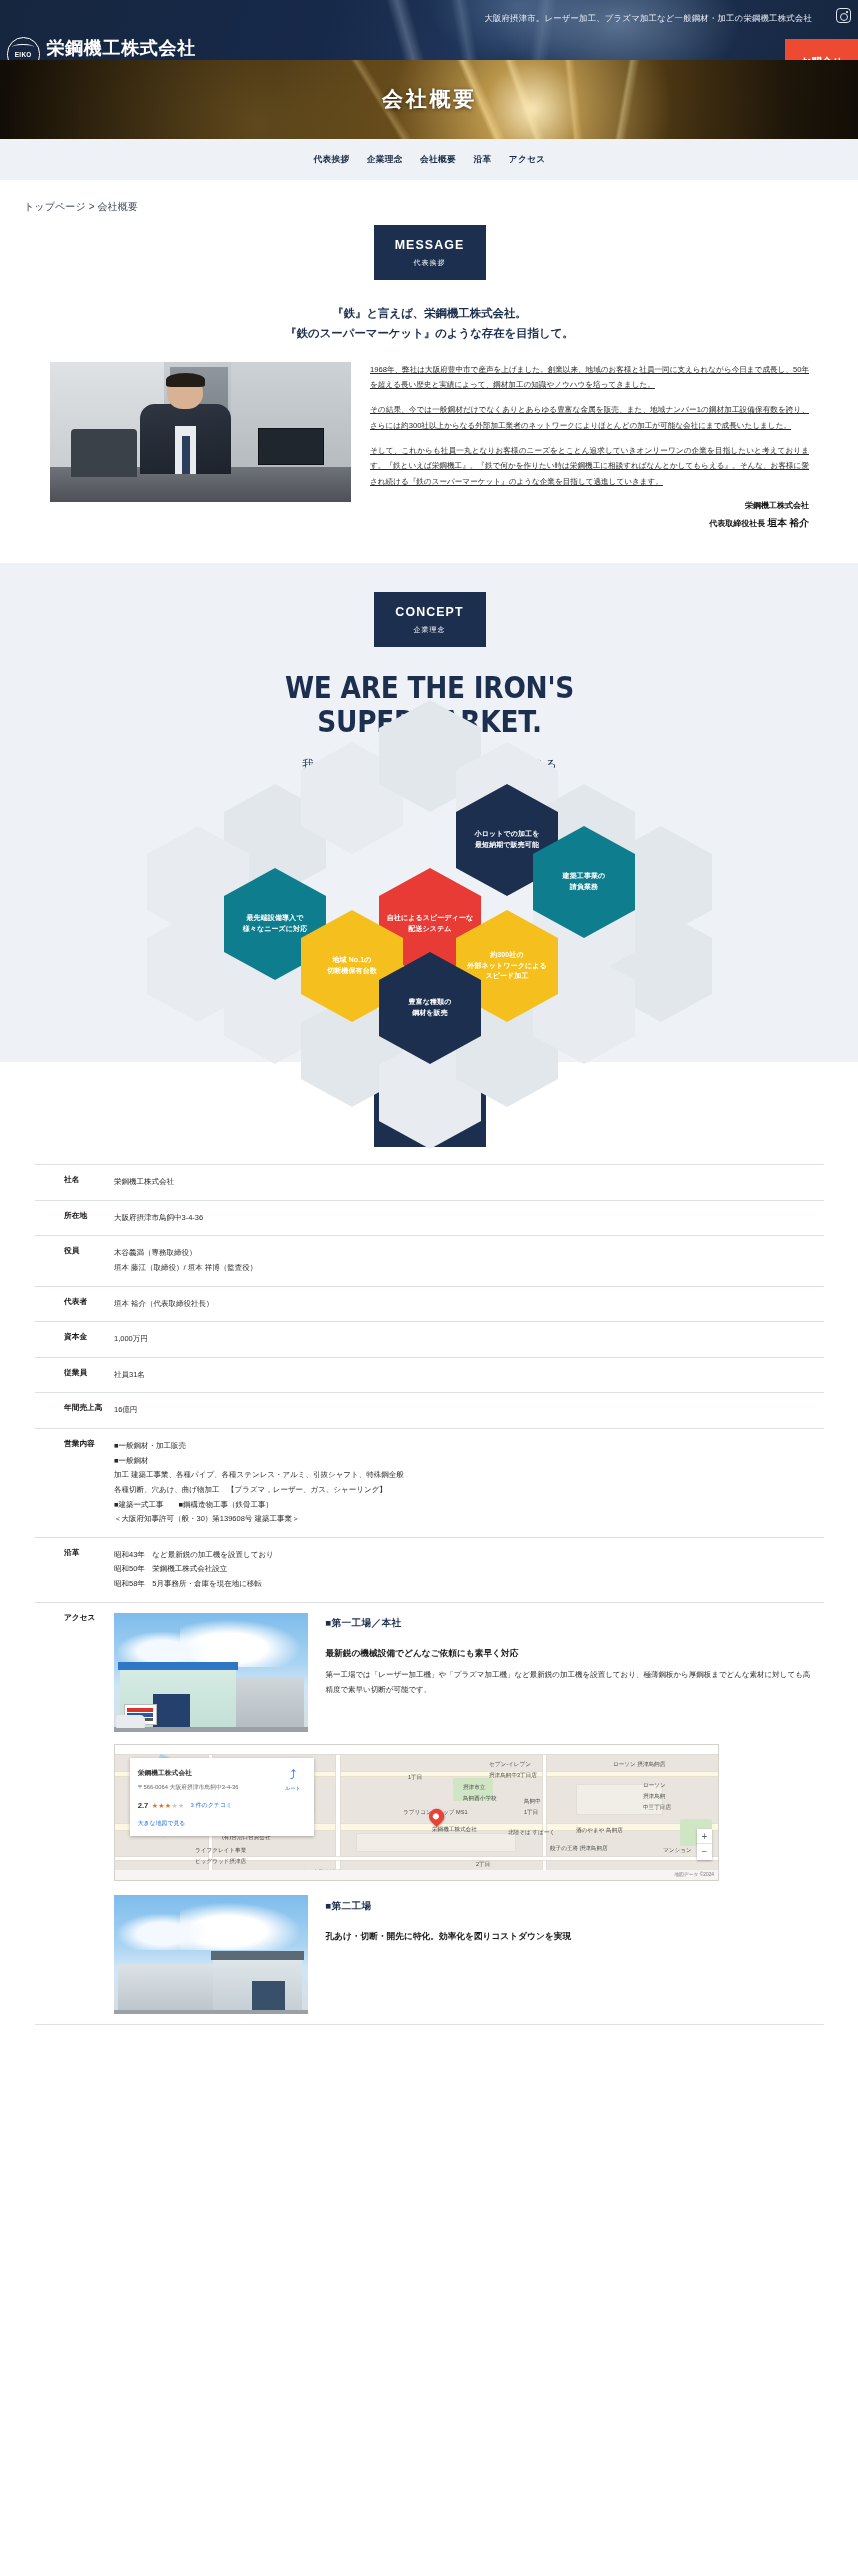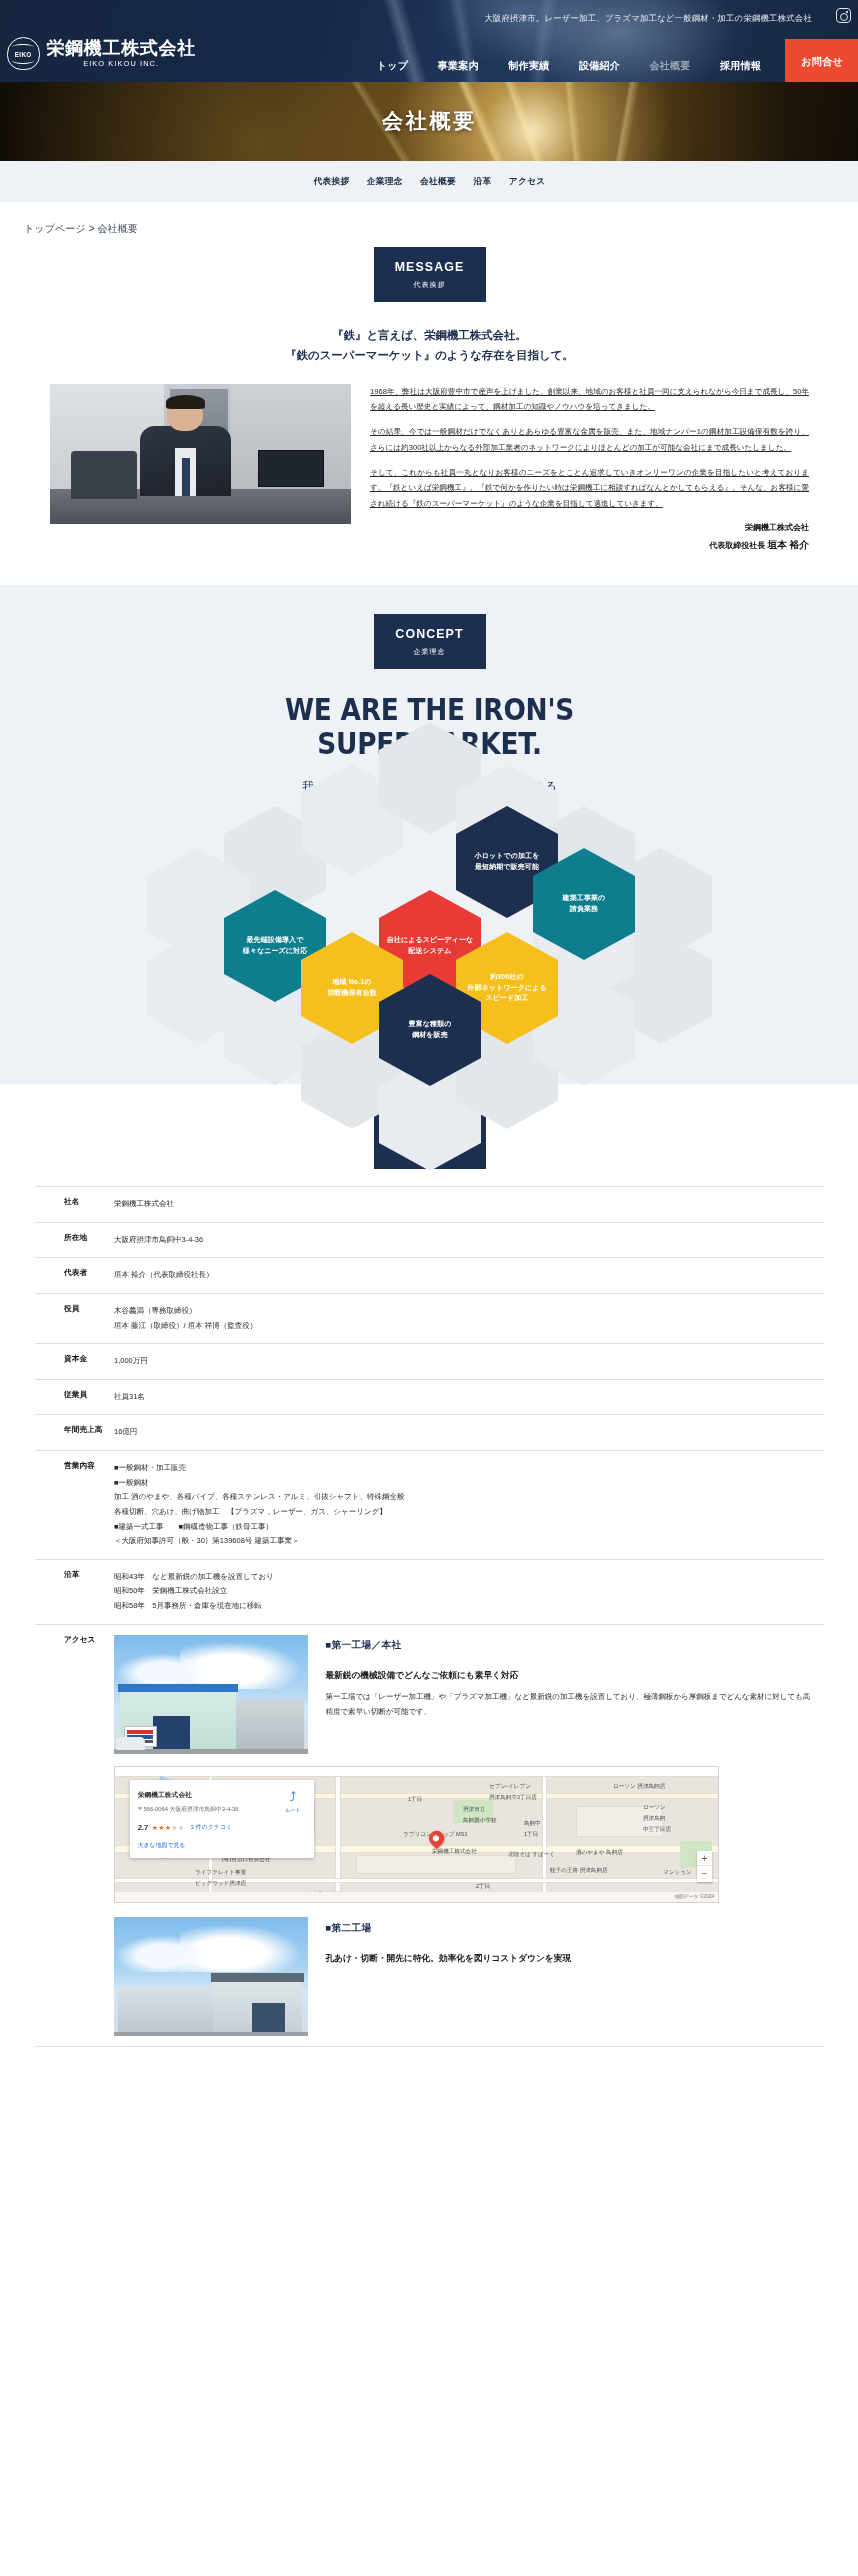--- a/index.html
+++ b/index.html
@@ -7,21 +7,21 @@
   html,body { width:859px; }
   body {
     font-family:"Liberation Sans","DejaVu Sans",sans-serif;
     background:#ffffff; color:#222;
     -webkit-font-smoothing:antialiased;
   }
   .page { width:859px; position:relative; }
 
   
   .header {
-    position:relative; height:82px; overflow:hidden;
+    position:relative; height:60px; overflow:hidden;
     background:#7f1d1d;
   }
   .header-bg {
     position:absolute; inset:0;
     background:
       radial-gradient(ellipse 174px 100px at 72% 40%, rgba(150,175,205,.50), rgba(22,40,70,0) 70%),
       radial-gradient(ellipse 120px 80px at 60% 10%, rgba(120,150,185,.38), rgba(22,40,70,0) 72%),
       linear-gradient(105deg,#16263f 0%,#17294a 38%,#20375c 58%,#16263f 100%);
   }
   .header-bg:after{
@@ -493,33 +493,33 @@
               <span class="ln">栄鋼機工株式会社</span>
             </td>
           </tr>
           <tr>
             <th>所在地</th>
             <td>
               <span class="ln">大阪府摂津市鳥飼中3-4-36</span>
             </td>
           </tr>
           <tr>
-            <th>代表者</th>
-            <td>
-              <span class="ln">垣本 裕介（代表取締役社長）</span>
-            </td>
-          </tr>
-          <tr>
             <th>役員</th>
             <td>
               <span class="ln">木谷義満（専務取締役）</span>
               <span class="ln">垣本 藤江（取締役）/ 垣本 祥博（監査役）</span>
             </td>
           </tr>
           <tr>
+            <th>代表者</th>
+            <td>
+              <span class="ln">垣本 裕介（代表取締役社長）</span>
+            </td>
+          </tr>
+          <tr>
             <th>資本金</th>
             <td>
               <span class="ln">1,000万円</span>
             </td>
           </tr>
           <tr>
             <th>従業員</th>
             <td>
               <span class="ln">社員31名</span>
             </td>
@@ -528,21 +528,21 @@
             <th>年間売上高</th>
             <td>
               <span class="ln">16億円</span>
             </td>
           </tr>
           <tr>
             <th>営業内容</th>
             <td>
               <span class="ln">■一般鋼材・加工販売</span>
               <span class="ln">■一般鋼材</span>
-              <span class="ln">加工 酒のやまや、各種パイプ、各種ステンレス・アルミ、引抜シャフト、特殊鋼全般</span>
+              <span class="ln">加工 建築工事業、各種パイプ、各種ステンレス・アルミ、引抜シャフト、特殊鋼全般</span>
               <span class="ln">各種切断、穴あけ、曲げ物加工　【プラズマ，レーザー、ガス、シャーリング】</span>
               <span class="ln">■建築一式工事　　■鋼構造物工事（鉄骨工事）</span>
               <span class="ln">＜大阪府知事許可（般・30）第139608号 建築工事業＞</span>
             </td>
           </tr>
           <tr>
             <th>沿革</th>
             <td>
               <span class="ln">昭和43年　など最新鋭の加工機を設置しており</span>
               <span class="ln">昭和50年　栄鋼機工株式会社設立</span>

